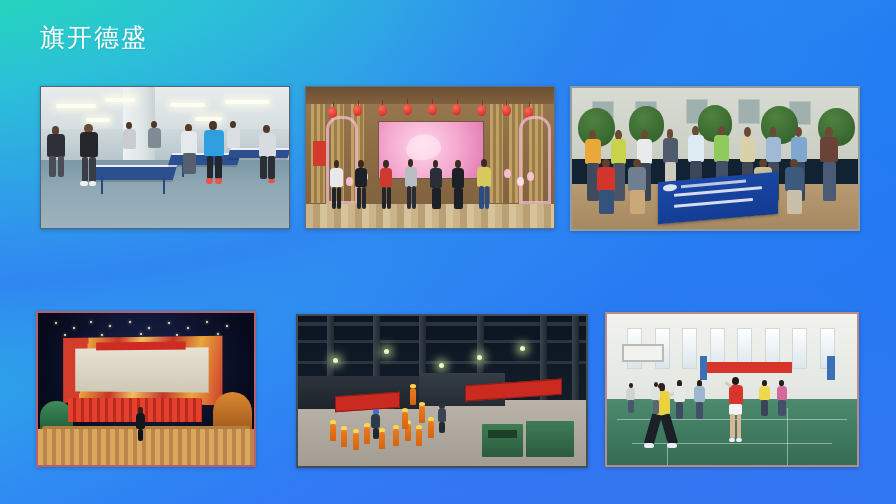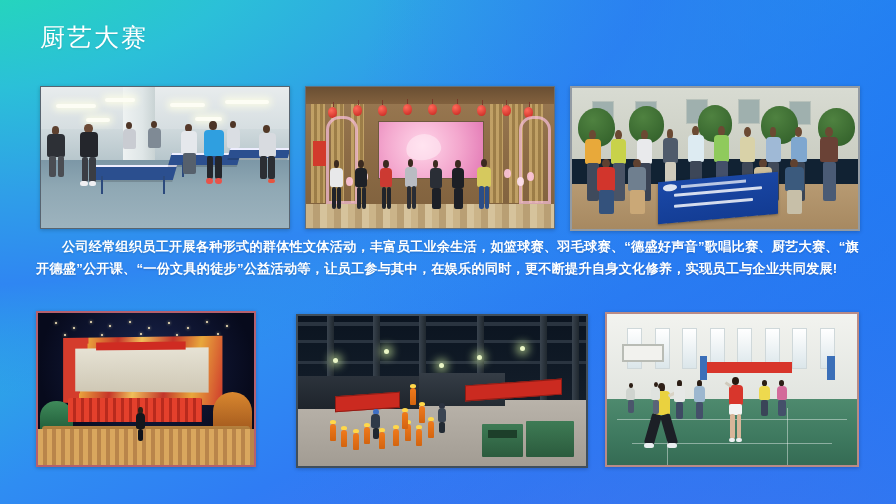--- a/index.html
+++ b/index.html
@@ -139,21 +139,21 @@
   .b6-line{position:absolute;background:rgba(255,255,255,.42);height:1px;}
   .b6-red{position:absolute;left:40%;top:32%;width:34%;height:7%;background:#d8352a;}
   .b6-hoop{position:absolute;left:6%;top:20%;width:15%;height:9%;background:#f2f2ee;border:2px solid #b9bcb5;}
   .b6-blue{position:absolute;width:3%;height:16%;background:#3b6fb8;top:28%;}
 </style>
 </head>
 <body>
 
 <div class="slide">
 
-  <div class="title">厨艺大赛</div>
+  <div class="title">旗开德盛</div>
 
   <div class="photo" id="photo-1">
     <div class="scene">
       <div class="tt-ceiling"></div>
       <div class="tt-wall"></div>
       <div class="tt-pillar"></div>
       <div class="tt-floor"></div>
       <div class="tt-light" style="left:6%;top:12%;width:16%;"></div>
       <div class="tt-light" style="left:26%;top:8%;width:12%;"></div>
       <div class="tt-light" style="left:52%;top:11%;width:14%;"></div>
@@ -547,15 +547,14 @@
         <i class="pz-legs" style="left:24%;top:54%;width:52%;height:44%;background:#5a6478;"></i>
       </div>
       <div class="person" style="left:7%;top:46%;width:5%;height:20%;">
         <i class="pz-head" style="left:32%;top:0;width:34%;height:16%;background:#2c1e15;"></i>
         <i class="pz-torso" style="left:14%;top:15%;width:70%;height:40%;background:#cfd4cf;"></i>
         <i class="pz-legs" style="left:24%;top:54%;width:52%;height:44%;background:#4b566c;"></i>
       </div>
     </div>
   </div>
 
-  <div class="body-text">公司经常组织员工开展各种形式的群体性文体活动，丰富员工业余生活，如篮球赛、羽毛球赛、“德盛好声音”歌唱比赛、厨艺大赛、“旗开德盛”公开课、“一份文具的徒步”公益活动等，让员工参与其中，在娱乐的同时，更不断提升自身文化修养，实现员工与企业共同发展!</div>
 
 </div>
 
 </body></html>

